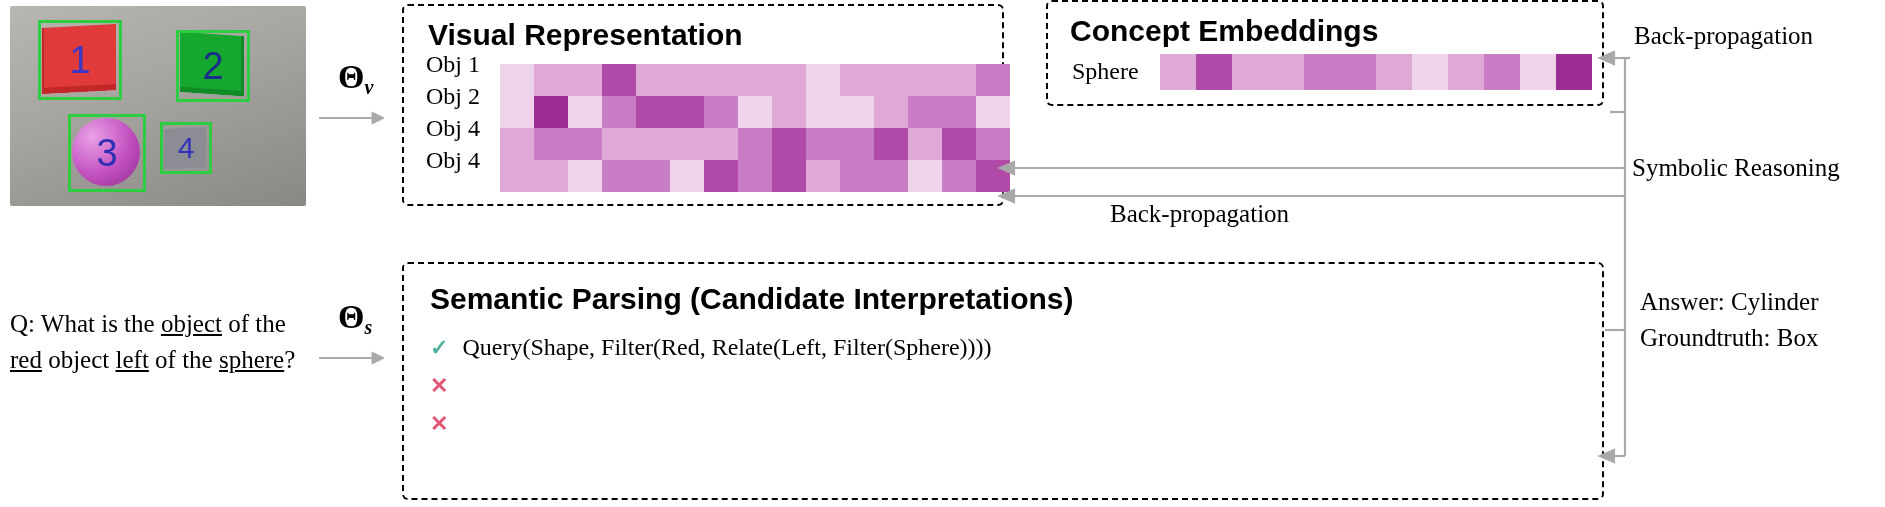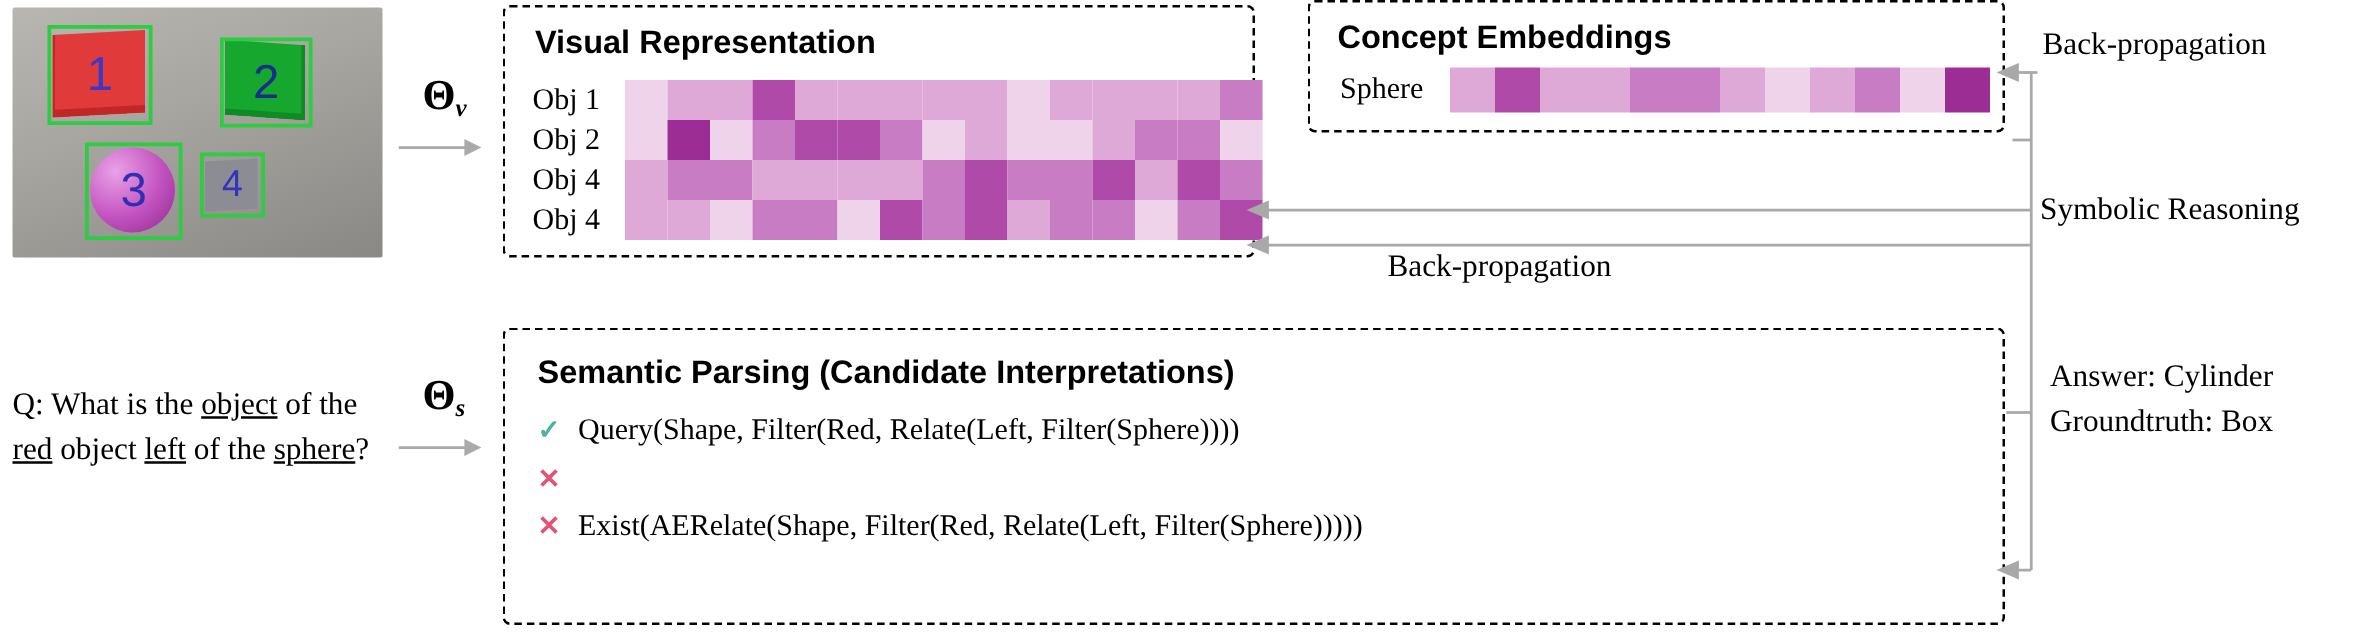--- a/index.html
+++ b/index.html
@@ -40,21 +40,21 @@
     position:absolute; stroke:#aaa; fill:none;
   }
   .panel {
     position:absolute;
     border:2px dashed #000;
     border-radius:6px;
     background:#fff;
   }
   .panel-title {
     font-weight:700; font-family: Arial, Helvetica, sans-serif;
-    font-size:26px;
+    font-size:30px;
   }
   .row-labels {
     position:absolute;
     font-size:24px; line-height:32px;
   }
   .heatmap { position:absolute; display:flex; flex-direction:column; gap:0; }
   .hm-row { display:flex; }
   .hm-cell { width:34px; height:32px; }
   .interp { display:flex; align-items:baseline; margin:6px 0 12px; gap:14px; font-size:24px; }
   .check { color:#4db39e; font-size:22px; font-weight:700;}
@@ -104,21 +104,21 @@
 <div class="theta" style="left:338px; top:298px;">
   <span>Θ</span><span class="sub">s</span>
 </div>
 <svg class="arrow-right" style="left:316px; top:348px;" width="70" height="20">
   <line x1="3" y1="10" x2="56" y2="10" stroke-width="2.2"></line>
   <polygon points="56,4 68,10 56,16" fill="#aaa"></polygon>
 </svg>
 
 <div class="panel" style="left:402px; top:4px; width:602px; height:202px;">
   <div class="panel-title" style="position:absolute; left:24px; top:12px;">Visual Representation</div>
-  <div class="row-labels" style="left:22px; top:58px;">
+  <div class="row-labels" style="left:22px; top:42px;">
     <div>Obj 1</div>
     <div>Obj 2</div>
     <div>Obj 4</div>
     <div>Obj 4</div>
   </div>
   <div class="heatmap" style="left:96px; top:58px;" id="hm-visual">
       <div class="hm-row">
         <div class="hm-cell" style="background: rgb(238, 211, 234);"></div>
         <div class="hm-cell" style="background: rgb(223, 169, 215);"></div>
         <div class="hm-cell" style="background: rgb(223, 169, 215);"></div>
@@ -213,21 +213,20 @@
   <div id="interps">
       <div class="interp">
         <span class="check">✓</span>
         <span>Query(Shape, Filter(Red, Relate(Left, Filter(Sphere))))</span>
       </div>
       <div class="interp">
         <span class="cross">✕</span>
       </div>
       <div class="interp">
         <span class="cross">✕</span>
-        <span>Exist(AERelate(Shape, Filter(Red, Relate(Left, Filter(Sphere)))))</span>
       </div>
     </div>
 </div>
 
 <div class="label" style="left:1634px; top:22px;">Back-propagation</div>
 <div class="label" style="left:1110px; top:200px;">Back-propagation</div>
 <div class="label" style="left:1632px; top:154px;">Symbolic Reasoning</div>
 <div class="label" style="left:1640px; top:288px;">
   <span>Answer: </span><span>Cylinder</span>
 </div>

